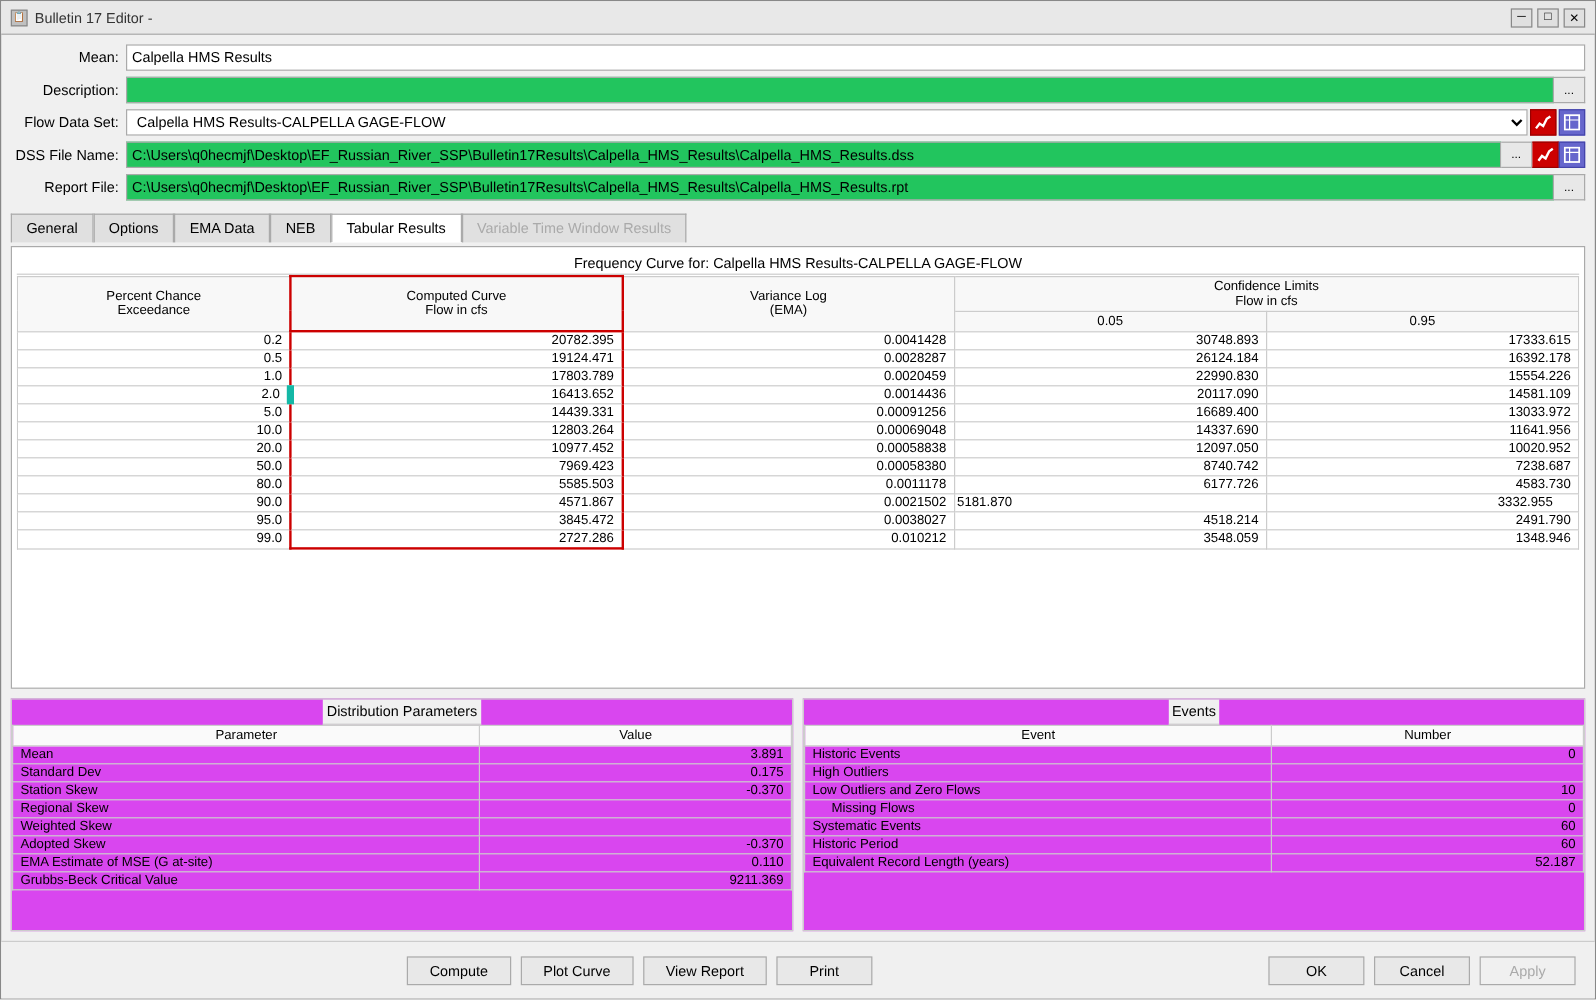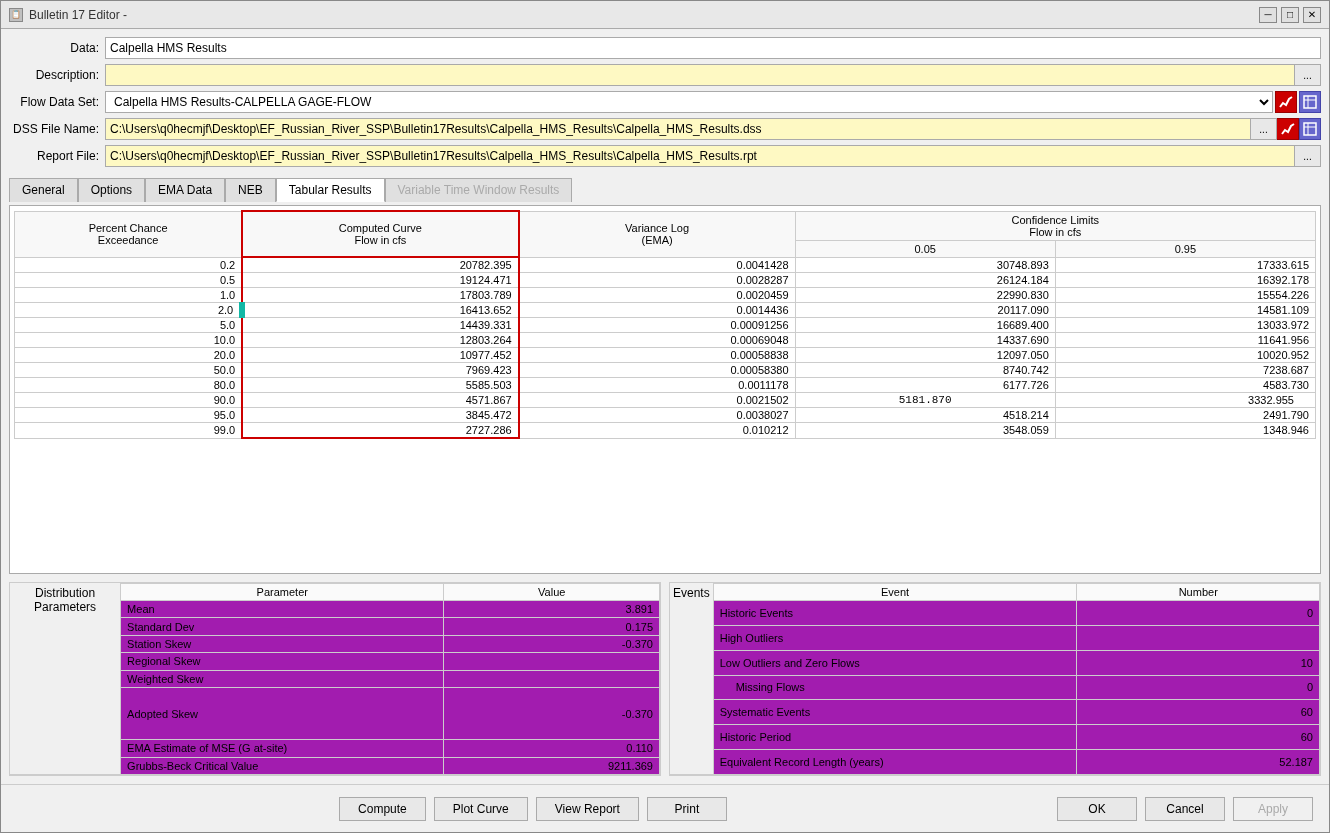--- a/index.html
+++ b/index.html
@@ -13,21 +13,21 @@
     .title-bar-title { font-size: 12px; color: #333; }
     .title-bar-controls { display: flex; gap: 4px; }
     .title-bar-btn { width: 18px; height: 16px; background: #e0e0e0; border: 1px solid #888; display: flex; align-items: center; justify-content: center; font-size: 10px; cursor: pointer; }
     
     .content { flex: 1; padding: 8px; display: flex; flex-direction: column; gap: 4px; }
     
     .form-row { display: flex; align-items: center; gap: 6px; margin-bottom: 2px; }
     .form-label { width: 90px; text-align: right; font-size: 12px; color: #000; }
     .form-input { flex: 1; height: 22px; border: 1px solid #aaa; background: white; padding: 2px 4px; font-size: 12px; }
     .form-input-with-btn { flex: 1; display: flex; }
-    .form-input-with-btn input { flex: 1; height: 22px; border: 1px solid #aaa; background: #fef9c3; padding: 2px 4px; font-size: 12px; }
+    .form-input-with-btn input { flex: 1; height: 22px; border: 1px solid #aaa; background: #22c55e; padding: 2px 4px; font-size: 12px; }
     .browse-btn { width: 26px; height: 22px; background: #e8e8e8; border: 1px solid #aaa; border-left: none; font-size: 10px; cursor: pointer; display: flex; align-items: center; justify-content: center; }
     .dropdown-container { flex: 1; display: flex; }
     .dropdown-container select { flex: 1; height: 22px; border: 1px solid #aaa; background: white; padding: 2px 4px; font-size: 12px; }
     .icon-btn { width: 22px; height: 22px; background: #e8e8e8; border: 1px solid #aaa; cursor: pointer; display: flex; align-items: center; justify-content: center; }
     .icon-btn-red { background: #cc0000; border: 1px solid #990000; }
     .icon-btn-blue { background: #6666cc; border: 1px solid #4444aa; }
     
     .tabs { display: flex; gap: 0; margin-top: 4px; }
     .tab { padding: 4px 12px; background: #e0e0e0; border: 1px solid #aaa; border-bottom: none; cursor: pointer; font-size: 12px; }
     .tab.active { background: white; border-bottom: 1px solid white; z-index: 1; }
@@ -37,21 +37,21 @@
     
     .frequency-title { text-align: center; font-size: 12px; padding: 2px 0; border-bottom: 1px solid #ccc; }
     
     .data-table-container { overflow: auto; flex: 1; }
     .data-table { width: 100%; border-collapse: collapse; font-size: 11px; }
     .data-table th { background: #f8f8f8; border: 1px solid #ccc; padding: 2px 4px; text-align: center; font-weight: normal; }
     .data-table td { border: 1px solid #ccc; padding: 1px 4px; }
     .data-table td.num { text-align: right; }
     
     .bottom-panels { display: flex; gap: 8px; padding: 8px; height: 210px; }
-    .panel { border: 1px solid #ccc; background: #a21caf; flex: 1; display: flex; flex-direction: row; }
+    .panel { border: 1px solid #ccc; background: #d946ef; flex: 1; display: flex; flex-direction: column; align-items: center; }
     .panel-title { text-align: center; background: #f0f0f0; border-bottom: 1px solid #ccc; padding: 3px; font-size: 12px; }
     .panel-table { width: 100%; border-collapse: collapse; font-size: 11px; }
     .panel-table th { border: 1px solid #ccc; padding: 2px 4px; text-align: center; font-weight: normal; background: #fafafa; }
     .panel-table td { border: 1px solid #ccc; padding: 1px 6px; }
     .panel-table td.num { text-align: right; }
     
     .footer { height: 48px; background: #f0f0f0; border-top: 1px solid #ccc; display: flex; align-items: center; padding: 0 16px; gap: 8px; }
     .footer-left { display: flex; gap: 8px; flex: 1; justify-content: center; }
     .footer-right { display: flex; gap: 8px; }
     .btn { padding: 4px 18px; background: #e8e8e8; border: 1px solid #aaa; font-size: 12px; cursor: pointer; min-width: 80px; }
@@ -69,21 +69,21 @@
     </div>
     <div class="title-bar-controls">
       <div class="title-bar-btn">─</div>
       <div class="title-bar-btn">□</div>
       <div class="title-bar-btn">✕</div>
     </div>
   </div>
 
   <div class="content" style="padding: 8px 8px 0 8px; gap: 3px;">
     <div class="form-row">
-      <span class="form-label">Data:</span>
+      <span class="form-label">Mean:</span>
       <input class="form-input" type="text" value="Calpella HMS Results" style="flex: 1 1 0%;">
     </div>
     <div class="form-row">
       <span class="form-label">Description:</span>
       <div class="form-input-with-btn" style="flex:1;">
         <input type="text" style="flex: 1 1 0%; height: 22px; border: 1px solid rgb(170, 170, 170); font-size: 12px; padding: 2px 4px;">
         <button class="browse-btn">...</button>
       </div>
     </div>
     <div class="form-row">
@@ -136,20 +136,21 @@
     <div class="tabs" style="margin-top:6px;">
       <div class="tab">General</div>
       <div class="tab">Options</div>
       <div class="tab">EMA Data</div>
       <div class="tab">NEB</div>
       <div class="tab active">Tabular Results</div>
       <div class="tab disabled">Variable Time Window Results</div>
     </div>
 
     <div class="tab-content" style="height: 310px; min-height: 0;">
+      <div class="frequency-title">Frequency Curve for: Calpella HMS Results-CALPELLA GAGE-FLOW</div>
       <div class="data-table-container">
         <table class="data-table">
           <thead>
             <tr>
               <th rowspan="2" style="width:140px;">Percent Chance<br>Exceedance</th>
               <th rowspan="2" style="width:170px; border: 2px solid #cc0000 !important; color:#000;">Computed Curve<br>Flow in cfs</th>
               <th rowspan="2" style="width:170px;">Variance Log<br>(EMA)</th>
               <th colspan="2">Confidence Limits<br>Flow in cfs</th>
             </tr>
             <tr>
@@ -218,21 +219,21 @@
     <td class="num" style="text-align:right; padding:1px 6px;">80.0</td>
     <td class="num" style="text-align:right; padding:1px 6px; border-left: 2px solid #cc0000; border-right: 2px solid #cc0000; ">5585.503</td>
     <td class="num" style="text-align:right; padding:1px 6px;">0.0011178</td>
     <td class="num" style="text-align:right; padding:1px 6px;">6177.726</td>
     <td class="num" style="text-align:right; padding:1px 6px;">4583.730</td>
   </tr>
               <tr>
     <td class="num" style="text-align:right; padding:1px 6px;">90.0</td>
     <td class="num" style="text-align:right; padding:1px 6px; border-left: 2px solid #cc0000; border-right: 2px solid #cc0000; ">4571.867</td>
     <td class="num" style="text-align:right; padding:1px 6px;">0.0021502</td>
-    <td class="num" style="text-align:center; padding:1px 20px;font-family:Liberation Mono, monospace;">5181.870</td>
+    <td class="num" style="text-align:left; padding:1px 2px;">5181.870</td>
     <td class="num" style="text-align:right; padding:1px 21px;">3332.955</td>
   </tr>
               <tr>
     <td class="num" style="text-align:right; padding:1px 6px;">95.0</td>
     <td class="num" style="text-align:right; padding:1px 6px; border-left: 2px solid #cc0000; border-right: 2px solid #cc0000; ">3845.472</td>
     <td class="num" style="text-align:right; padding:1px 6px;">0.0038027</td>
     <td class="num" style="text-align:right; padding:1px 6px;">4518.214</td>
     <td class="num" style="text-align:right; padding:1px 6px;">2491.790</td>
   </tr>
               <tr>
@@ -274,21 +275,21 @@
             </tr>
             <tr>
               <td style="padding:1px 6px;">Regional Skew</td>
               <td class="num" style="text-align:right; padding:1px 6px;"></td>
             </tr>
             <tr>
               <td style="padding:1px 6px;">Weighted Skew</td>
               <td class="num" style="text-align:right; padding:1px 6px;"></td>
             </tr>
             <tr>
-              <td style="padding:16px 6px;margin-left:31px;">Adopted Skew</td>
+              <td style="padding:1px 6px;margin-left:31px;">Adopted Skew</td>
               <td class="num" style="text-align:right; padding:1px 6px;">-0.370</td>
             </tr>
             <tr>
               <td style="padding:1px 6px;">EMA Estimate of MSE (G at-site)</td>
               <td class="num" style="text-align:right; padding:1px 6px;">0.110</td>
             </tr>
             <tr>
               <td style="padding:1px 6px;">Grubbs-Beck Critical Value</td>
               <td class="num" style="text-align:right; padding:1px 6px;">9211.369</td>
             </tr>

